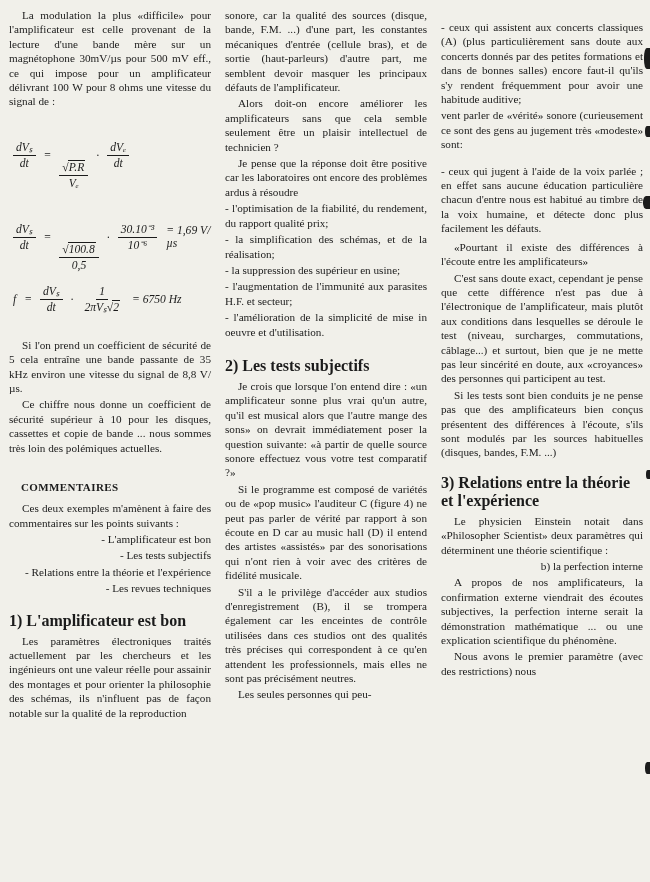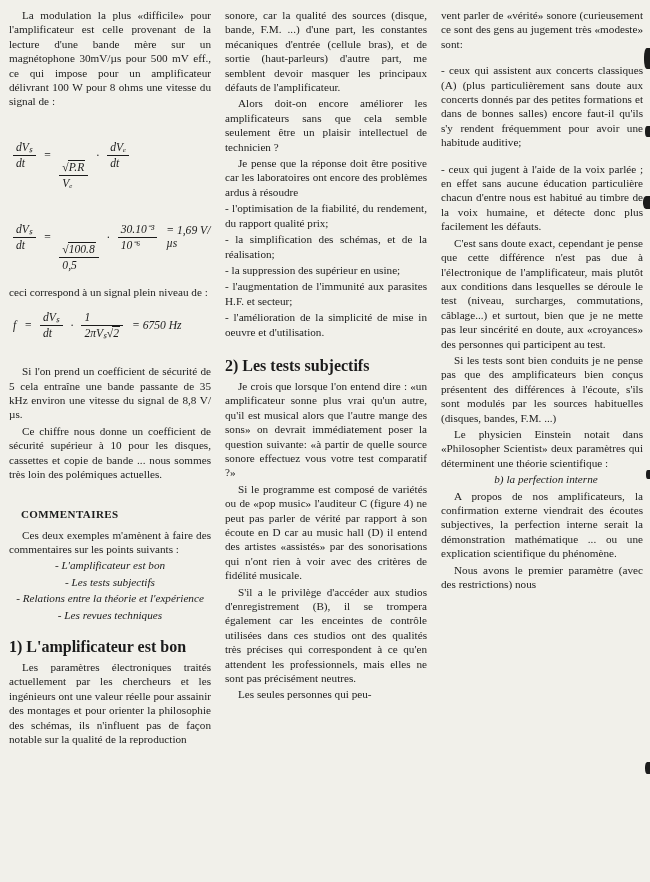--- a/index.html
+++ b/index.html
@@ -25,21 +25,21 @@
     line-height:14.4px;
     text-align:justify;
   }
   .indent { text-indent:13px; }
   .li {
     margin:0 0 2px 0;
     font-size:11.2px;
     line-height:14.4px;
     text-align:justify;
   }
-  .li-short { text-align:center;font-style:italic; }
+  .li-short { text-align:right; }
   .h-main {
     font-size:11px;
     font-weight:bold;
     letter-spacing:0.4px;
     margin:26px 0 8px 12px;
   }
   .h-sub {
     font-size:16px;
     font-weight:bold;
     margin:11px 0 4px 0;
@@ -47,21 +47,21 @@
   
   .formula {
     display:flex;
     align-items:center;
     gap:7px;
     margin:12px 0 13px 4px;
     font-style:italic;
     font-size:11.6px;
     line-height:13px;
   }
-  .frac { display:inline-flex; flex-direction:column; }
+  .frac { display:inline-flex; flex-direction:column; align-items:center; }
   .frac .num {
     border-bottom:1px solid #1b1b1b;
     padding:0 3px 1px 3px;
     display:inline-flex; align-items:flex-end;
   }
   .frac .den { padding:1px 3px 0 3px; }
   .sqrt-sign { margin-right:-1px; }
   .overline { border-top:1px solid #1b1b1b; padding:0 1px;margin-top:39px; }
   .op { padding:0 1px; }
   .result { padding-left:2px; }
@@ -115,21 +115,20 @@
           <span class="den">0,5</span>
         </span>
       <span class="op">·</span>
       <span class="frac">
           <span class="num">30.10⁻³</span>
           <span class="den">10⁻⁶</span>
         </span>
       <span class="result">= 1,69 V/µs</span>
     </div>
 
-    <p class="para">ceci correspond à un signal plein niveau de :</p>
 
     <div class="formula">
       <span>f</span>
       <span class="op">=</span>
       <span class="frac">
           <span class="num">dVₛ</span>
           <span class="den">dt</span>
         </span>
       <span class="op">·</span>
       <span class="frac">
@@ -164,26 +163,28 @@
     <p class="li">- l'amélioration de la simplicité de mise in oeuvre et d'utilisation.</p>
 
     <h3 class="h-sub" style="margin-top:18px;">2) Les tests subjectifs</h3>
     <p class="para indent">Je crois que lorsque l'on entend dire : «un amplificateur sonne plus vrai qu'un autre, qu'il est musical alors que l'autre mange des sons» on devrait immédiatement poser la question suivante: «à partir de quelle source sonore effectuez vous votre test comparatif ?»</p>
     <p class="para indent">Si le programme est composé de variétés ou de «pop music» l'auditeur C (figure 4) ne peut pas parler de vérité par rapport à son écoute en D car au music hall (D) il entend des artistes «assistés» par des sonorisations qui n'ont rien à voir avec des critères de fidélité musicale.</p>
     <p class="para indent">S'il a le privilège d'accéder aux studios d'enregistrement (B), il se trompera également car les enceintes de contrôle utilisées dans ces studios ont des qualités très précises qui correspondent à ce qu'en attendent les professionnels, mais elles ne sont pas précisément neutres.</p>
     <p class="para indent">Les seules personnes qui peu-</p>
   </div>
 
   <div class="col">
+    <p class="para" style="margin-top:12px;">- ceux qui assistent aux concerts classiques (A) (plus particulièrement sans doute aux concerts donnés par des petites formations et dans de bonnes salles) encore faut-il qu'ils s'y rendent fréquemment pour avoir une habitude auditive;</p>
     <p class="para">vent parler de «vérité» sonore (curieusement ce sont des gens au jugement très «modeste» sont:</p>
-    <p class="para" style="margin-top:12px;">- ceux qui assistent aux concerts classiques (A) (plus particulièrement sans doute aux concerts donnés par des petites formations et dans de bonnes salles) encore faut-il qu'ils s'y rendent fréquemment pour avoir une habitude auditive;</p>
     <p class="para" style="margin-top:12px;">- ceux qui jugent à l'aide de la voix parlée ; en effet sans aucune éducation particulière chacun d'entre nous est habitué au timbre de la voix humaine, et détecte donc plus facilement les défauts.</p>
+    <p class="para indent" style="margin-top:4px;">«Pourtant il existe des différences à l'écoute entre les amplificateurs»</p>
     <p class="para indent">C'est sans doute exact, cependant je pense que cette différence n'est pas due à l'électronique de l'amplificateur, mais plutôt aux conditions dans lesquelles se déroule le test (niveau, surcharges, commutations, câblage...) et surtout, bien que je ne mette pas leur sincérité en doute, aux «croyances» des personnes qui participent au test.</p>
     <p class="para indent">Si les tests sont bien conduits je ne pense pas que des amplificateurs bien conçus présentent des différences à l'écoute, s'ils sont modulés par les sources habituelles (disques, bandes, F.M. ...)</p>
 
+    <h3 class="h-sub" style="margin-top:14px;">3) Relations entre la théorie et l'expérience</h3>
     <p class="para indent">Le physicien Einstein notait dans «Philosopher Scientist» deux paramètres qui déterminent une théorie scientifique :</p>
     <p class="li li-short" style="padding-left:8px;">b) la perfection interne</p>
     <p class="para indent">A propos de nos amplificateurs, la confirmation externe viendrait des écoutes subjectives, la perfection interne serait la démonstration mathématique ... ou une explication scientifique du phénomène.</p>
     <p class="para indent">Nous avons le premier paramètre (avec des restrictions) nous</p>
   </div>
 </div>
 
 <div class="art art1"></div>
 <div class="art art2"></div>
 <div class="art art3"></div>

